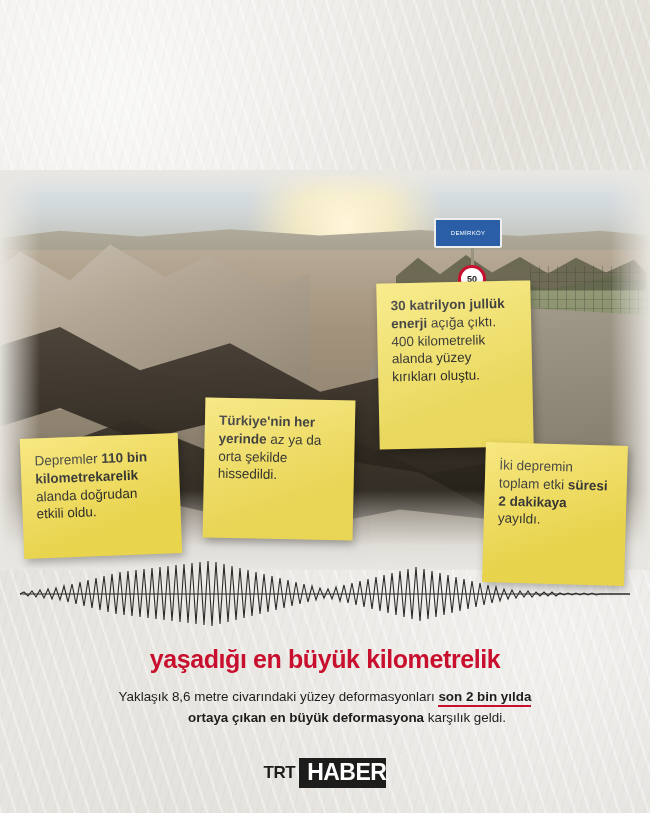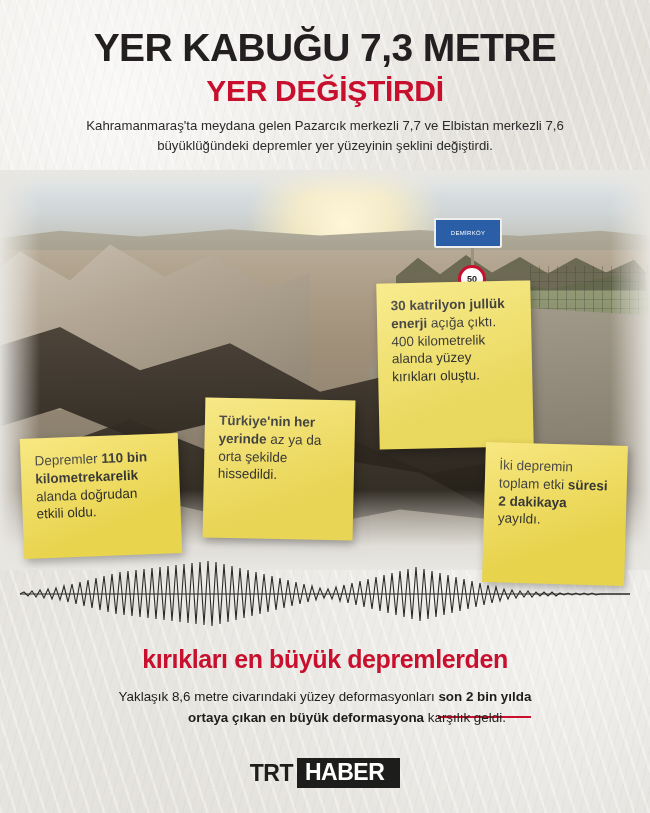--- a/index.html
+++ b/index.html
@@ -168,48 +168,43 @@
   }
 
   
   .seis{position:absolute;top:556px;left:0;width:650px;height:76px;z-index:5;}
 
   
   .foot{position:absolute;top:640px;left:0;width:650px;z-index:5;text-align:center;}
   .f1{font-size:17px;color:#c8102e;letter-spacing:-.1px;}
   .f2{font-size:25px;font-weight:bold;color:#c8102e;margin-top:5px;letter-spacing:-.4px;}
   .f3{font-size:13.4px;color:#1d1d1b;margin-top:12px;line-height:1.6;}
-  .f3 .u{border-bottom:2px solid #c8102e;padding-bottom:12px;font-weight:bold;}
+  .f3 .u{border-bottom:2px solid #c8102e;padding-bottom:1px;font-weight:bold;}
   .f3 b{font-weight:bold;margin-left:44px;}
 
   
   .logo{
     position:absolute;top:758px;left:0;width:650px;text-align:center;z-index:6;
     font-size:0;
   }
   .logo .trt{
-    display:inline-block;font-size:23px;font-weight:bold;color:#1d1d1b;
+    display:inline-block;font-size:17px;font-weight:bold;color:#1d1d1b;
     letter-spacing:-.5px;vertical-align:middle;
   }
   .logo .haber{
     display:inline-block;font-size:23px;font-weight:bold;color:#ffffff;
-    background:#1d1d1b;padding:1px 16px 2px 8px;margin-left:4px;
+    background:#1d1d1b;padding:1px 0 2px 8px;margin-left:4px;
     letter-spacing:-.5px;vertical-align:middle;
   }
 </style>
 </head>
 <body>
 
 <div class="page">
 
-  <div class="header">
-    <div class="title1">YER KABUĞU 7,3 METRE</div>
-    <div class="title2">YER DEĞİŞTİRDİ</div>
-    <div class="subtitle">Kahramanmaraş'ta meydana gelen Pazarcık merkezli 7,7 ve Elbistan merkezli 7,6 büyüklüğündeki depremler yer yüzeyinin şeklini değiştirdi.</div>
-  </div>
 
   <div class="photo">
     <div class="sky"></div>
     <div class="sunglow"></div>
     <div class="hills"></div>
     <div class="ground"></div>
     <div class="greenR"></div>
     <div class="treeline"></div>
     <div class="fence"></div>
     <div class="signleg"></div>
@@ -258,21 +253,21 @@
         380,55 384,19 388,57 392,17 396,59 400,15 404,61 408,13 412,63 416,11 420,65
         424,13 428,63 432,15 436,61 440,17 444,59 448,19 452,57 456,21 460,55 464,23
         468,53 472,25 476,51 480,27 484,49 488,29 492,47 496,31 500,45 504,33 508,43
         512,34 516,42 520,35 524,41 528,35 532,41 536,36 540,40 544,36 548,40 552,36
         556,40 560,37 564,39 568,37 572,39 576,37 580,39 584,37 588,39 592,37 596,39
         600,38 604,38 608,38 612,38 616,38 620,38 624,38 628,38 630,38"></polyline>
     </svg>
   </div>
 
   <div class="foot">
-    <div class="f2">kırıkları en büyük depremlerden</div>
+    <div class="f2">yaşadığı en büyük kilometrelik</div>
     <div class="f3">
       <span>Yaklaşık 8,6 metre civarındaki yüzey deformasyonları </span><span class="u">son 2 bin yılda</span><br>
       <b>ortaya çıkan en büyük deformasyona</b><span> karşılık geldi.</span>
     </div>
   </div>
 
   <div class="logo">
     <span class="trt">TRT</span><span class="haber">HABER</span>
   </div>
 

